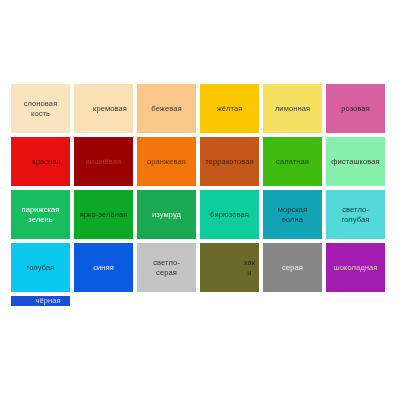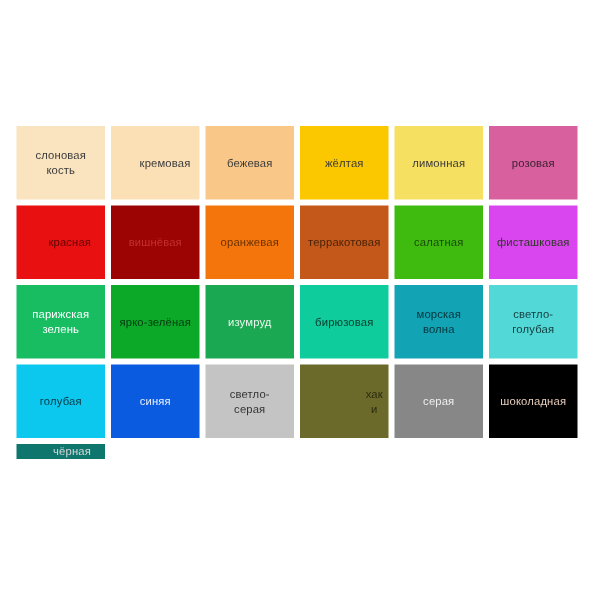--- a/index.html
+++ b/index.html
@@ -85,21 +85,21 @@
       </div>
       <div class="swatch" style="background: rgb(244, 117, 12);">
         <span class="swatch-label" style="color: rgb(107, 50, 0);">оранжевая</span>
       </div>
       <div class="swatch" style="background: rgb(196, 88, 26);">
         <span class="swatch-label" style="color: rgb(74, 34, 8);">терракотовая</span>
       </div>
       <div class="swatch" style="background: rgb(63, 187, 16);">
         <span class="swatch-label" style="color: rgb(26, 74, 6);">салатная</span>
       </div>
-      <div class="swatch" style="background: #d946ef;">
+      <div class="swatch" style="background: #86efac;">
         <span class="swatch-label" style="color: rgb(46, 58, 36);">фисташковая</span>
       </div>
       <div class="swatch" style="background: rgb(24, 189, 98);">
         <span class="swatch-label" style="color: rgb(255, 255, 255);">парижская
 зелень</span>
       </div>
       <div class="swatch" style="background: rgb(12, 168, 40);">
         <span class="swatch-label" style="color: rgb(5, 58, 16);">ярко-зелёная</span>
       </div>
       <div class="swatch" style="background: rgb(27, 168, 82);">
@@ -125,20 +125,20 @@
       <div class="swatch" style="background: rgb(196, 196, 196);">
         <span class="swatch-label" style="color: rgb(51, 51, 51);">светло-
 серая</span>
       </div>
       <div class="swatch" style="background: rgb(107, 106, 43); padding-left: 40px;">
         <span class="swatch-label" style="color: rgb(42, 42, 14);">хаки</span>
       </div>
       <div class="swatch" style="background: rgb(135, 135, 135);">
         <span class="swatch-label" style="color: rgb(240, 240, 240);">серая</span>
       </div>
-      <div class="swatch" style="background: #000000;">
+      <div class="swatch" style="background: #a21caf;">
         <span class="swatch-label" style="color: rgb(232, 207, 190);">шоколадная</span>
       </div>
-      <div class="swatch" style="background: #0f766e; padding-left: 15px;">
+      <div class="swatch" style="background: #1d4ed8; padding-left: 15px;">
         <span class="swatch-label" style="color: rgb(216, 216, 216);">чёрная</span>
       </div>
     </div>
 </div>
 
 </body></html>

